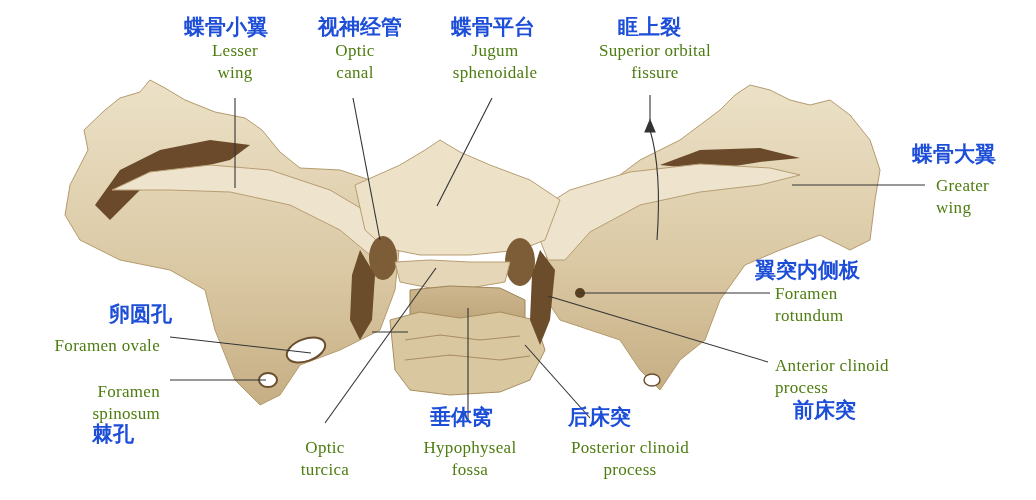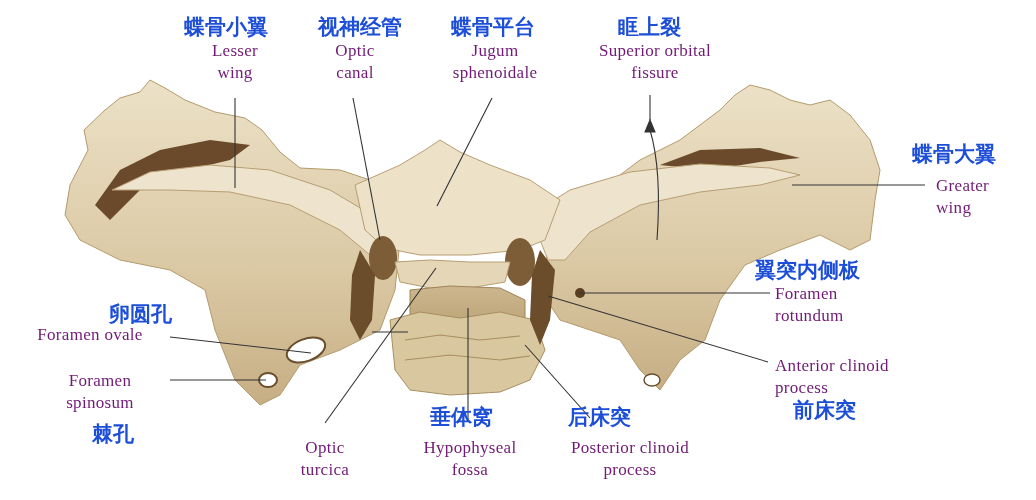--- a/index.html
+++ b/index.html
@@ -1,20 +1,20 @@
 <!DOCTYPE html>
 <html><head>
 <meta charset="utf-8">
 <style>
   html, body { margin: 0; padding: 0; background: #ffffff; }
   body { width: 1036px; height: 500px; position: relative; overflow: hidden; font-family: "Liberation Serif", serif; }
   .stage { position: absolute; left: 0; top: 0; width: 1036px; height: 500px; }
   svg.bone { position: absolute; left: 0; top: 0; }
-  .lbl { position: absolute; text-align: center; color: #701a75; font-size: 17px; line-height: 22px; letter-spacing: 0.3px; font-family: "Liberation Serif", serif; }
-  .lbl.left { text-align: center; }
+  .lbl { position: absolute; text-align: center; color: #4d7c0f; font-size: 17px; line-height: 22px; letter-spacing: 0.3px; font-family: "Liberation Serif", serif; }
+  .lbl.left { text-align: right; margin-top: 11px; }
   .lbl.right { text-align: left; }
   .zh { position: absolute; color: #1d4ed8; font-weight: bold; font-size: 21px; line-height: 24px; font-family: "DejaVu Sans", sans-serif; white-space: nowrap; }
   .en-line { display: block; white-space: nowrap; }
 </style>
 </head>
 <body>
 
 <div class="stage">
 
   <svg class="bone" width="1036" height="500" viewBox="0 0 1036 500">

